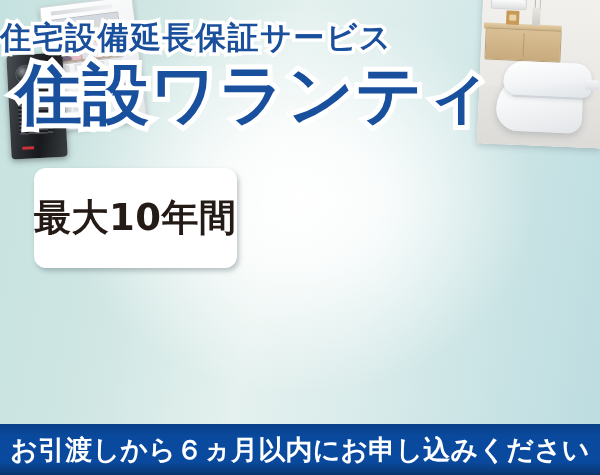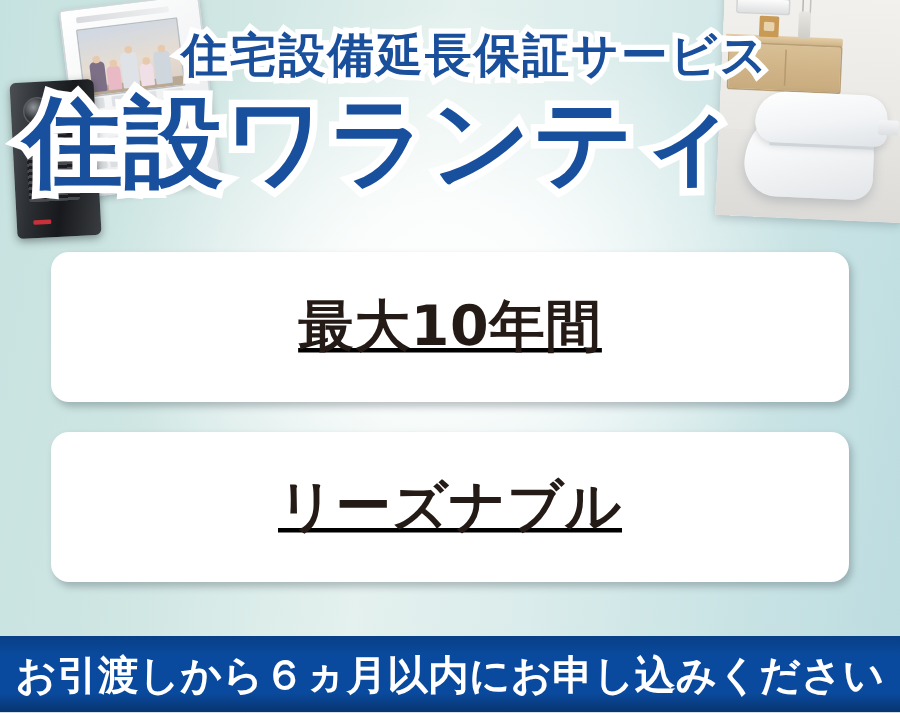--- a/index.html
+++ b/index.html
@@ -117,40 +117,39 @@
     border-radius:26px 20px 10px 18px;
     box-shadow:0 2px 5px rgba(90,100,110,0.24);
   }
   .pt-seam{position:absolute;left:34px;bottom:48px;width:70px;height:2px;
     background:#cfd4d9;border-radius:1px;}
   .pt-panel{position:absolute;right:4px;bottom:58px;width:14px;height:10px;
     background:linear-gradient(180deg,#f4f5f6,#dcdfe2);border-radius:2px;}
 
   
   .subtitle{
-    position:absolute;left:0;top:22px;width:513px;text-align:right;
+    position:absolute;left:0;top:22px;width:513px;text-align:left;
     font-size:31px;line-height:1;font-weight:700;letter-spacing:1.5px;
     color:#1a4f9c;
     -webkit-text-stroke:7px #ffffff;paint-order:stroke fill;
     white-space:nowrap;
   }
   .maintitle{
     position:absolute;left:0;top:62px;width:508px;text-align:center;
     font-size:66px;line-height:1;font-weight:700;letter-spacing:1px;
     color:#18509e;
     -webkit-text-stroke:10px #ffffff;paint-order:stroke fill;
     white-space:nowrap;
   }
 
   
   .cards{
     position:absolute;left:34px;top:168px;width:532px;
-    display:grid;grid-template-columns:1fr;grid-template-rows:1fr 1fr;
+    display:grid;grid-template-columns:1fr 1fr 1fr 1fr;grid-template-rows:1fr 1fr;
     gap:20px 22px;
-    text-decoration:underline;
   }
   .card{
     height:100px;background:#ffffff;border-radius:12px;
     box-shadow:2px 3px 5px rgba(70,85,95,0.34);
     display:flex;align-items:center;justify-content:center;
   }
   .card span{
     font-size:37px;font-weight:700;color:#241a16;letter-spacing:0.5px;
     white-space:nowrap;
   }
@@ -241,22 +240,19 @@
     <div class="pt-panel"></div>
   </div>
 
   <div class="subtitle">住宅設備延長保証サービス</div>
   <div class="maintitle">住設ワランティ</div>
 
   <div class="cards">
     <div class="card">
       <span>最大10年間</span>
     </div>
-    <div class="card">
-      <span>リーズナブル</span>
-    </div>
   </div>
 
   <div class="footer">
     <span>お引渡しから６ヵ月以内にお申し込みください</span>
   </div>
 
 </div>
 
 </body></html>

